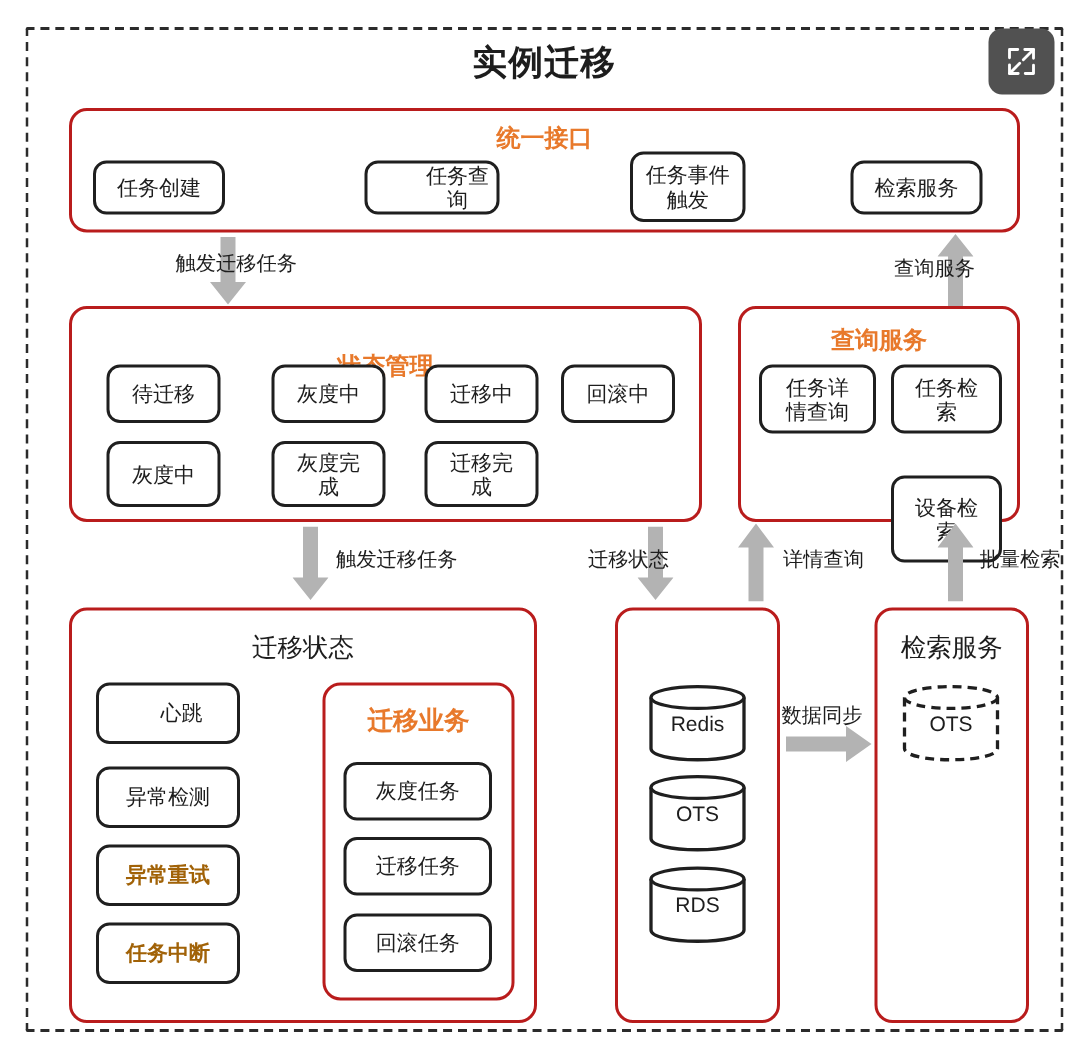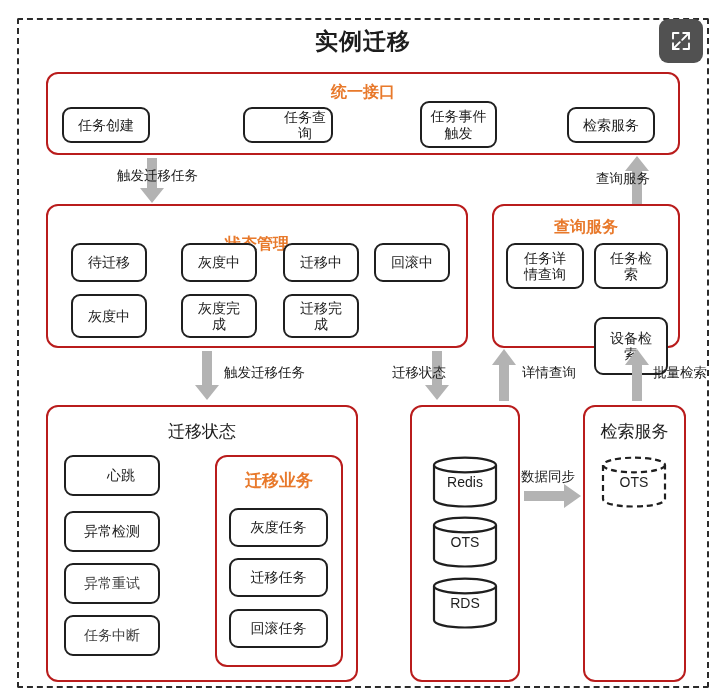--- a/index.html
+++ b/index.html
@@ -84,21 +84,21 @@
     background: #fff;
     display: flex;
     align-items: center;
     justify-content: center;
     text-align: center;
     font-size: 14px;
     line-height: 1.15;
     color: #1d1d1d;
     padding: 0 2px;
   }
-  .node.orange { color: #404040; font-weight: 400; }
+  .node.orange { color: #a16207; font-weight: 700; }
 
   
   .arrow { position: absolute; }
   .arrow svg { display: block; }
 
   .edge-label {
     position: absolute;
     font-size: 13.5px;
     color: #1d1d1d;
     white-space: nowrap;

